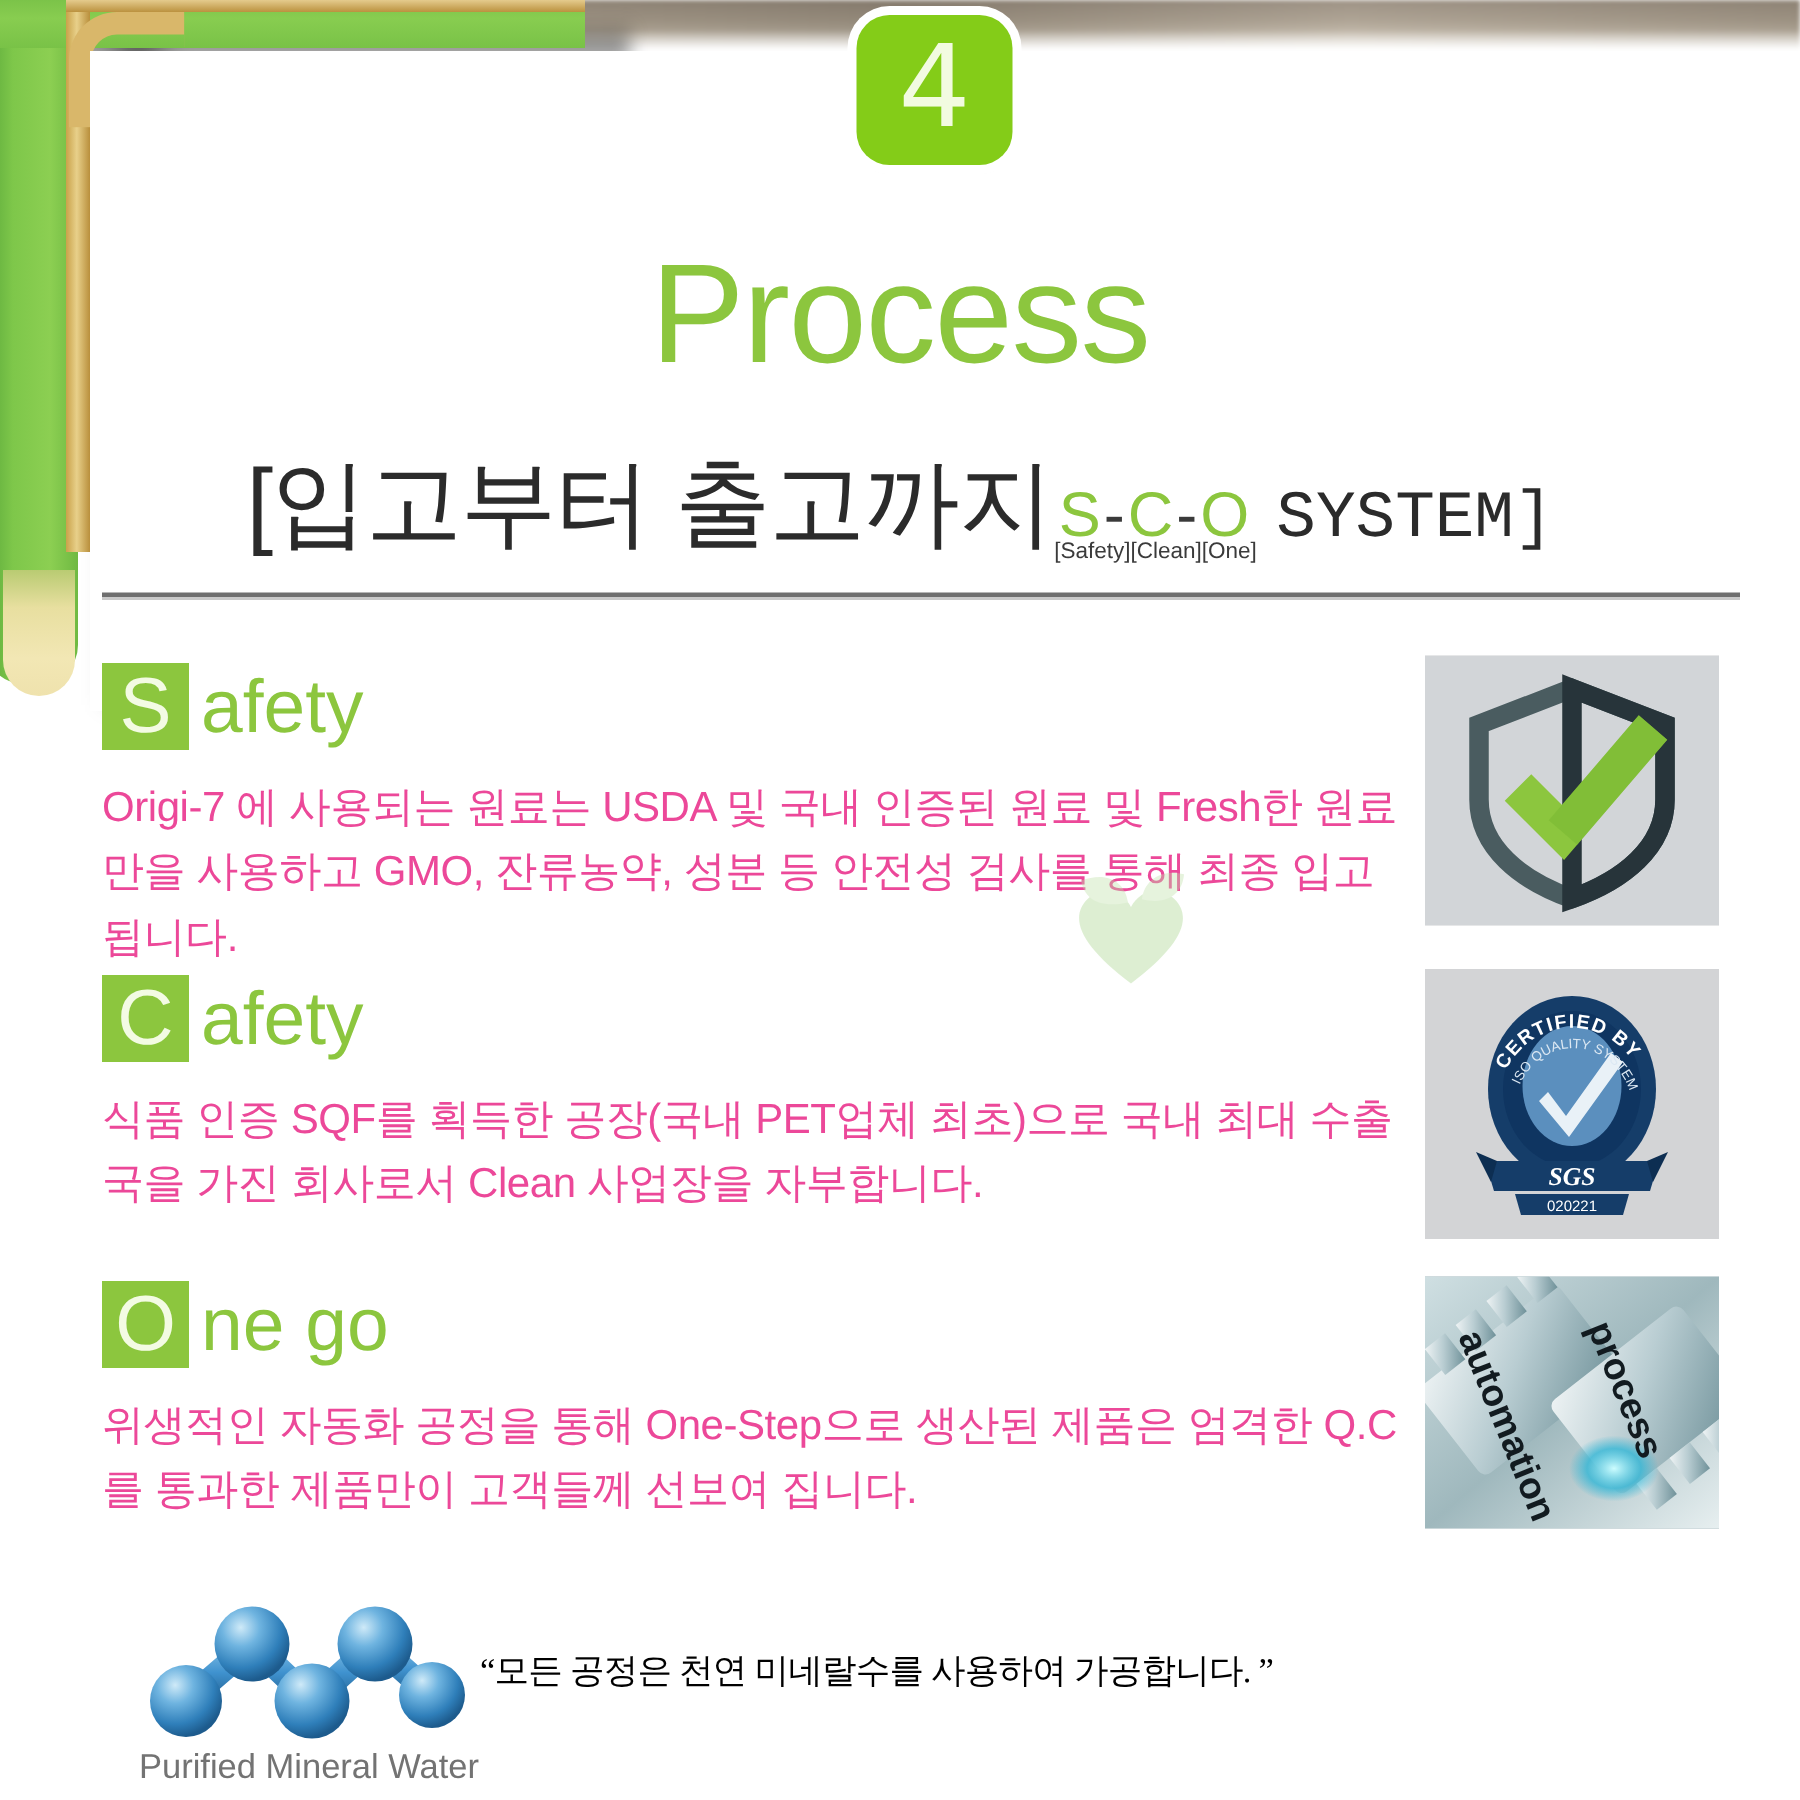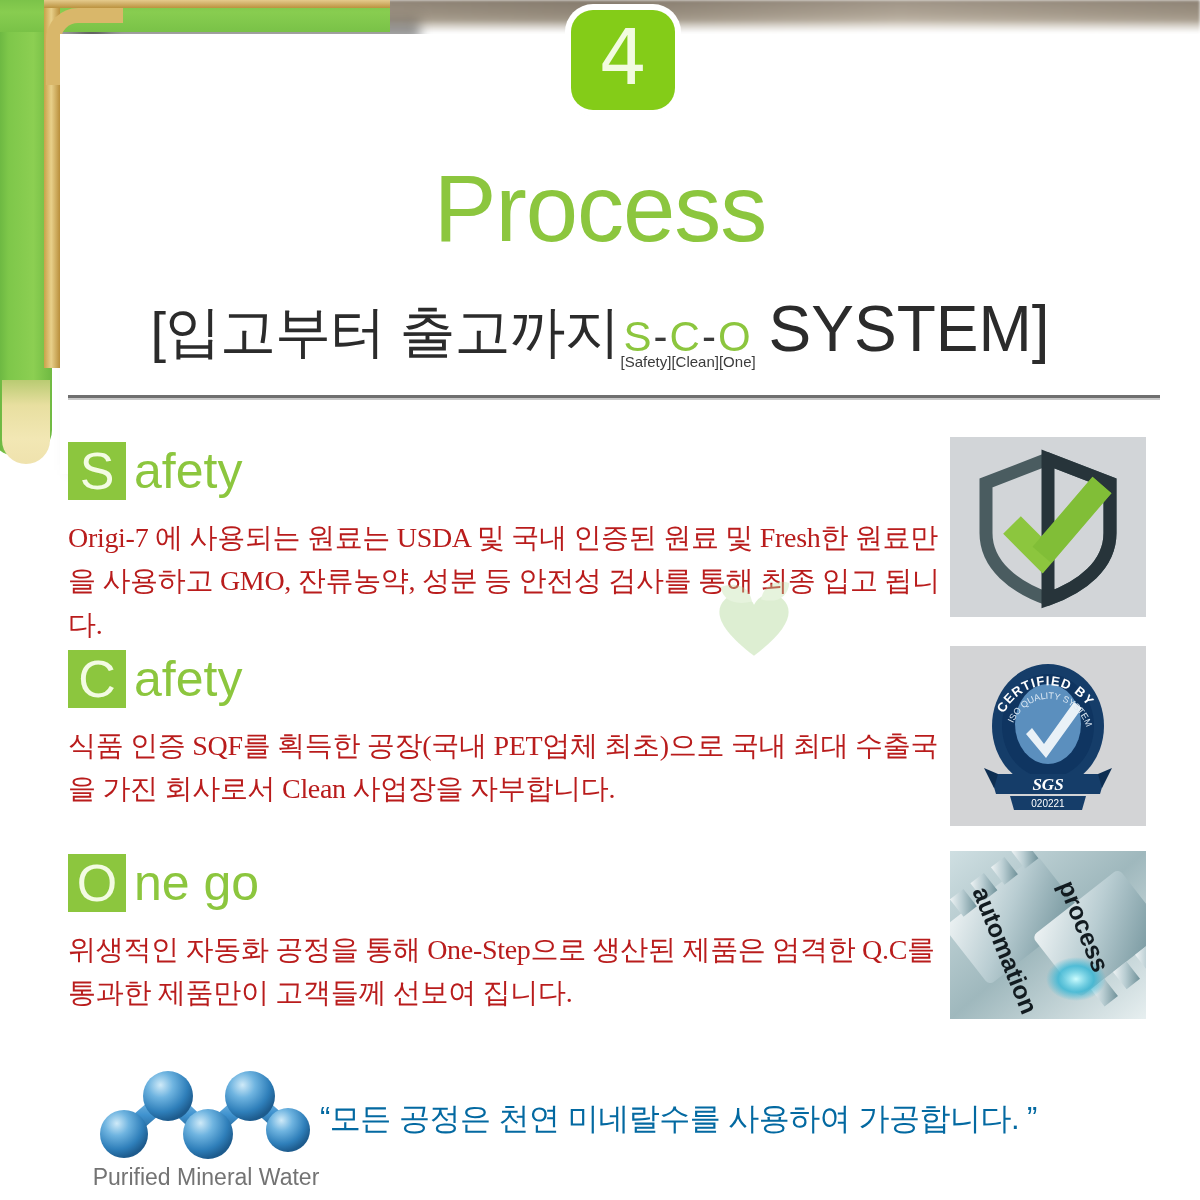--- a/index.html
+++ b/index.html
@@ -81,32 +81,32 @@
   .process-title{
     position:absolute;left:0;top:155px;width:1200px;text-align:center;
     color:#8cc63e;font-size:94px;font-weight:400;letter-spacing:-1px;
     font-family:"Liberation Sans",sans-serif;
   }
   .subtitle-row{
     position:absolute;left:0;top:292px;width:1200px;
     display:flex;align-items:baseline;justify-content:center;
     white-space:nowrap;
   }
-  .sub-kr{color:#2b2b2b;font-size:56px;font-weight:400;letter-spacing:-1px;
+  .sub-kr{color:#2b2b2b;font-size:64px;font-weight:400;letter-spacing:-1px;
     font-family:"Liberation Sans","DejaVu Sans",sans-serif;}
   .sco-wrap{position:relative;display:inline-block;margin:0 4px;}
   .sco-letters{font-size:42px;letter-spacing:2px;}
   .sco-letters .g{color:#8cc63e;}
   .sco-letters .d{color:#3a3a3a;}
   .sco-sub{
     position:absolute;left:0;top:40px;width:100%;
     display:flex;justify-content:center;
     font-size:15px;color:#3b3b3b;
   }
-  .sys{color:#2b2b2b;font-size:64px;letter-spacing:0px;margin-left:12px;}
+  .sys{color:#2b2b2b;font-size:44px;letter-spacing:0px;margin-left:12px;font-family:Liberation Mono, monospace;}
 
   .divider{
     position:absolute;left:68px;top:395px;width:1092px;height:3px;
     background:#6f6f6f;box-shadow:0 2px 0 #c9c9c9;
   }
 
   
   .section{position:absolute;left:68px;width:880px;}
   .sec-safety{top:440px;}
   .sec-clean{top:648px;}
@@ -117,22 +117,22 @@
     width:58px;height:58px;background:#8cc63e;
     display:flex;align-items:center;justify-content:center;
     color:#f3fbe3;font-size:52px;line-height:1;
     font-family:"Liberation Sans",sans-serif;
   }
   .sec-rest{
     color:#8cc63e;font-size:50px;line-height:1;margin-left:8px;
     font-family:"Liberation Sans",sans-serif;
   }
   .sec-body{
-    margin-top:14px;color:#b91c1c;font-size:28px;line-height:1.55;
-    font-family:Liberation Serif, serif;letter-spacing:-.3px;
+    margin-top:14px;color:#ec4899;font-size:28px;line-height:1.55;
+    font-family:Liberation Sans, sans-serif;letter-spacing:-.3px;
   }
 
   
   .thumb{position:absolute;left:950px;width:196px;background:#d2d5d8;overflow:hidden;}
   .thumb-shield{top:437px;height:180px;}
   .thumb-sgs{top:646px;height:180px;background:#d3d4d6;}
   .thumb-gears{top:851px;height:168px;background:#9fb6bb;}
 
   .shield-svg,.sgs-svg,.gear-svg{display:block;width:100%;height:100%;}
 
@@ -143,22 +143,22 @@
 
   
   .molecule{position:absolute;left:96px;top:1070px;width:220px;height:90px;}
   .molecule svg{display:block;}
   .molecule-label{
     position:absolute;left:86px;top:1164px;width:240px;text-align:center;
     color:#737373;font-size:23px;font-family:"Liberation Sans",sans-serif;
   }
   .quote{
     position:absolute;left:320px;top:1098px;width:760px;
-    color:#0369a1;font-size:31px;letter-spacing:-.5px;
-    font-family:Liberation Sans, sans-serif;
+    color:#000000;font-size:23px;letter-spacing:-.5px;
+    font-family:Liberation Serif, serif;
   }
 </style>
 </head>
 <body>
 
 <div class="photo-strip"></div>
 <div class="frame-shadow"></div>
 <div class="frame-shadow-top"></div>
 <div class="frame-green"></div>
 <div class="frame-green-top"></div>

